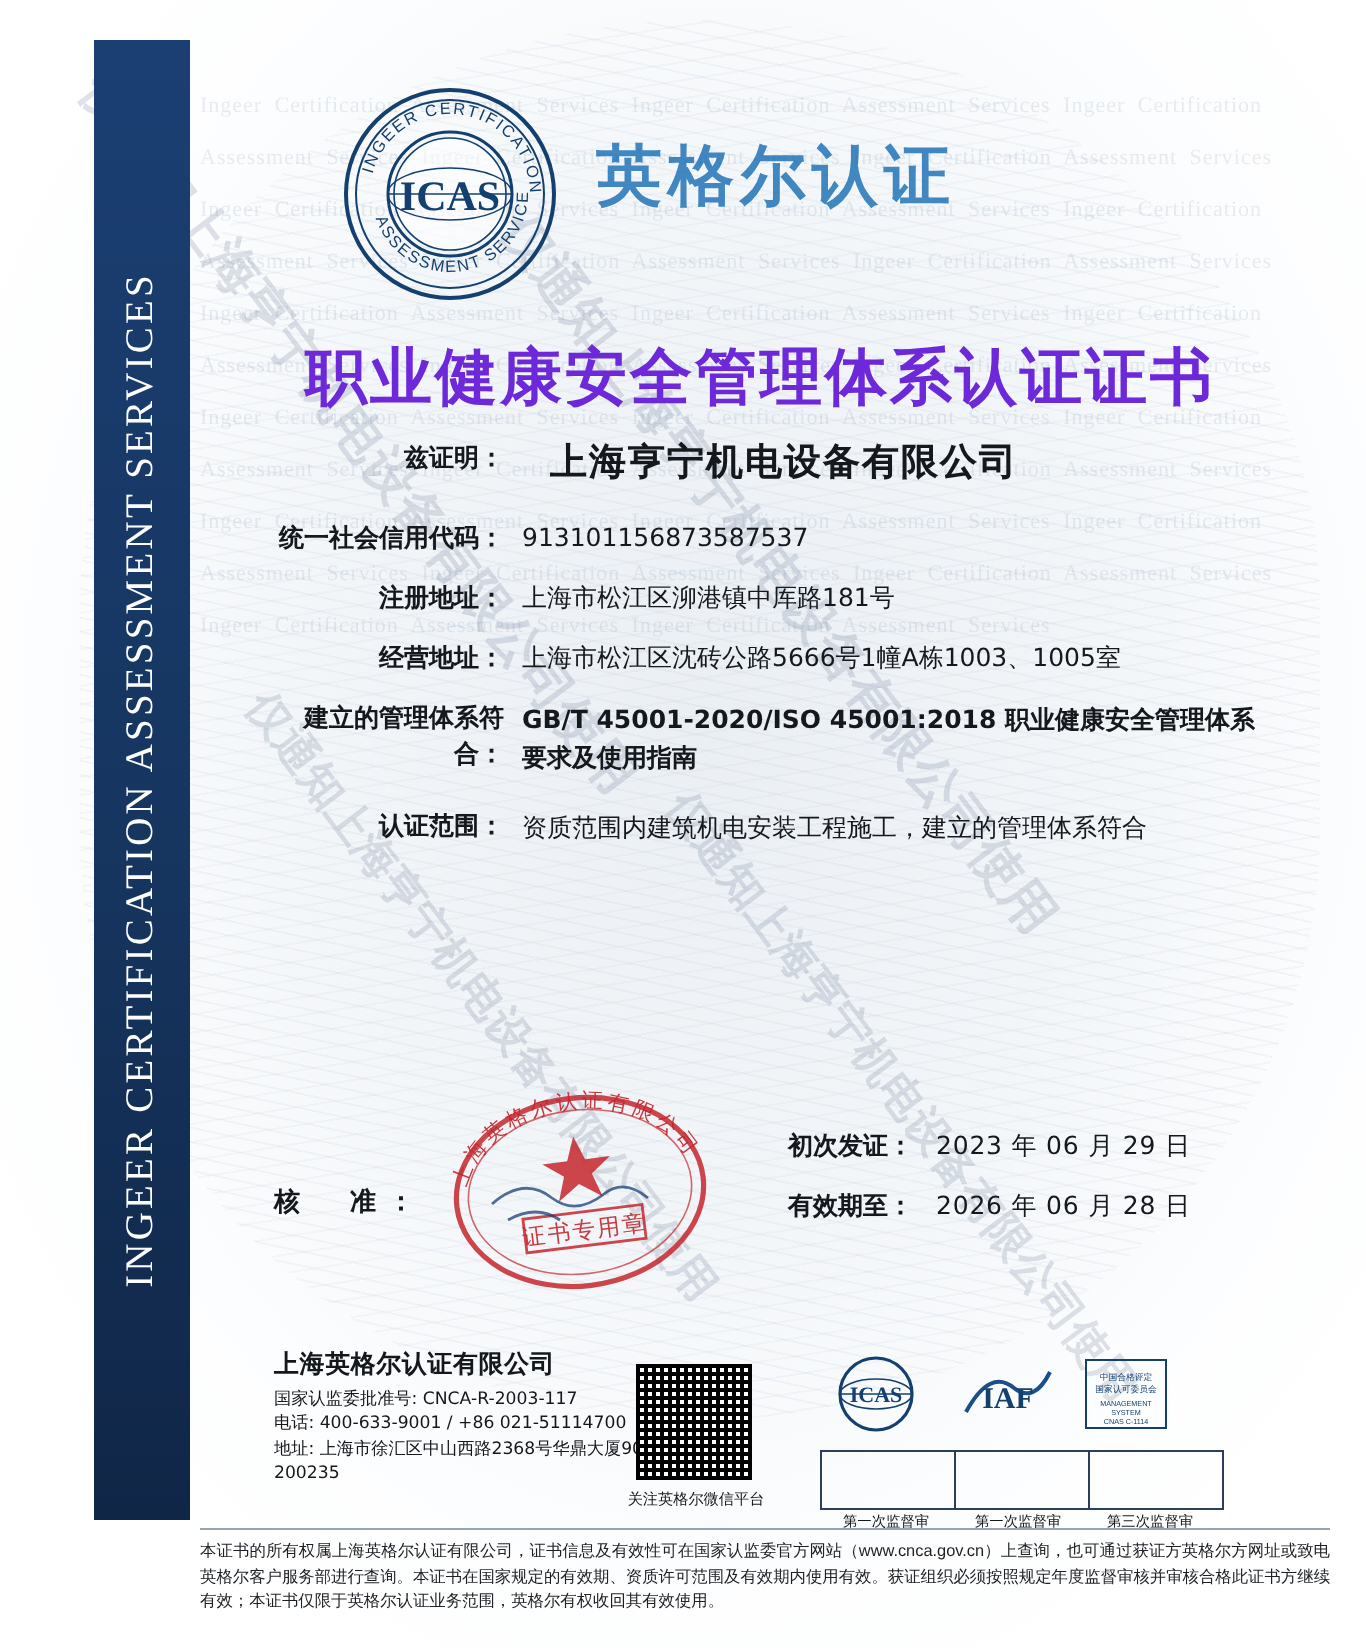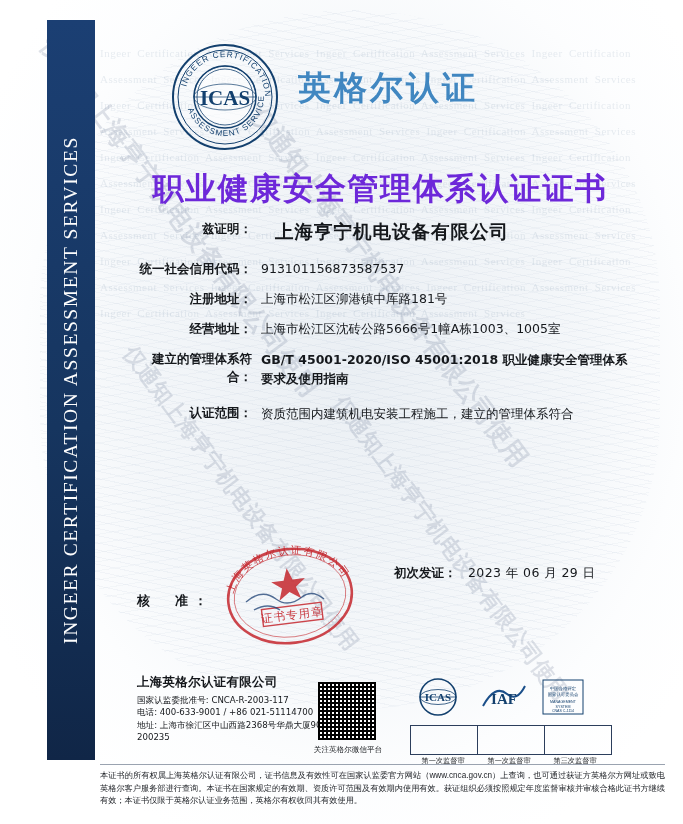--- a/index.html
+++ b/index.html
@@ -427,20 +427,24 @@
           <path d="M26 60 q16 -14 30 -3 q12 9 26 -2 q10 -8 22 2"></path>
           <path d="M34 68 q14 -8 26 0"></path>
         </g>
       </svg>
     </div>
 
     <div class="dates">
       <div class="drow">
         <div class="dlbl">初次发证：</div>
         <div class="dval">2023 年 06 月 29 日</div>
+      </div>
+      <div class="drow">
+        <div class="dlbl">有效期至：</div>
+        <div class="dval">2026 年 06 月 28 日</div>
       </div>
     </div>
 
     <div class="footer">
 
       <div class="footer-left">
         <div class="f-name">上海英格尔认证有限公司</div>
         <div>国家认监委批准号: CNCA-R-2003-117</div>
         <div>电话: 400-633-9001 / +86 021-51114700</div>
         <div>地址: 上海市徐汇区中山西路2368号华鼎大厦901室　200235</div>

